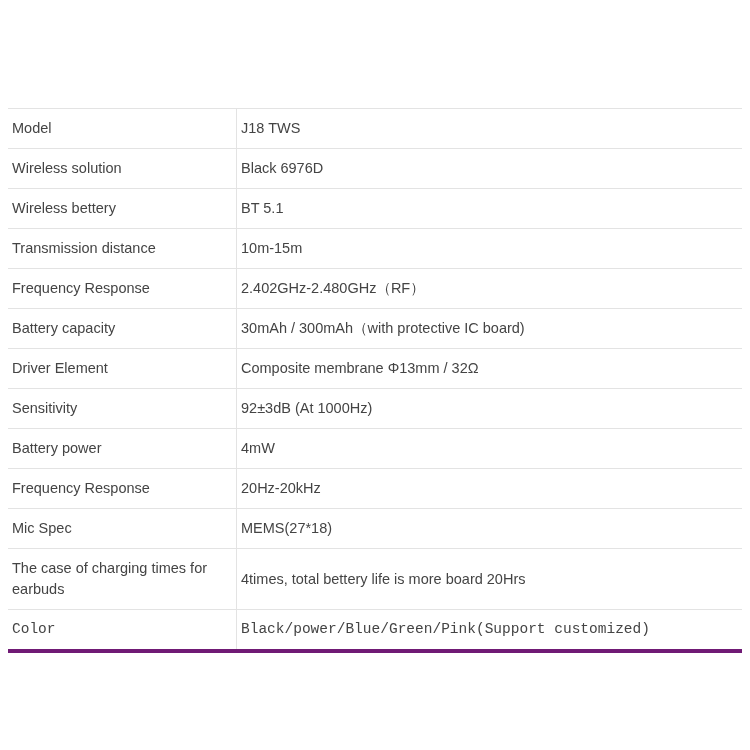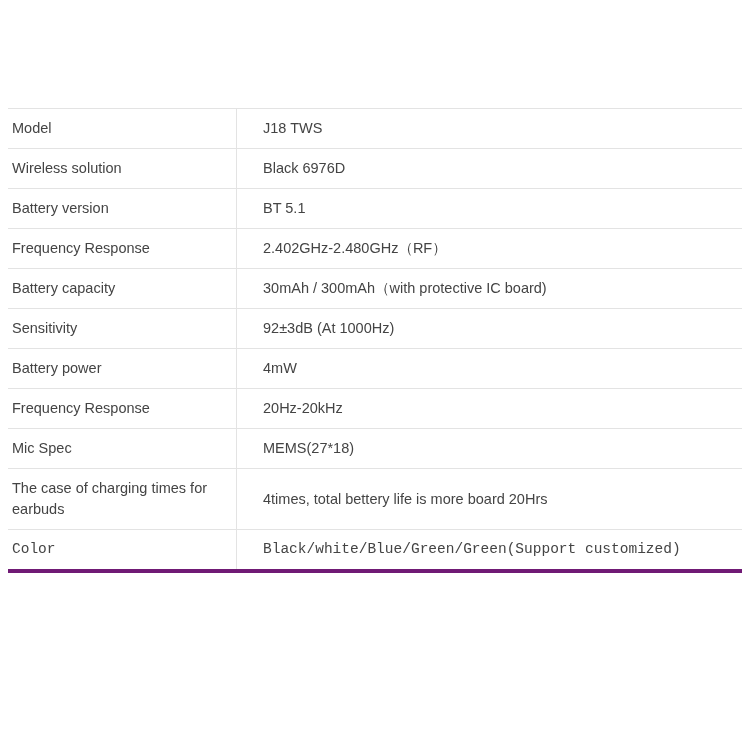--- a/index.html
+++ b/index.html
@@ -45,50 +45,58 @@
     line-height: 1.45;
     color: #444444;
     border: none;
   }
   table.spec-table td.label-cell {
     width: 216px;
     border-right: 1px solid #e3e3e3;
     padding-left: 4px;
   }
   table.spec-table td.value-cell {
-    padding-left: 26px;
+    padding-left: 4px;
     color: #444444;
   }
 </style>
 </head>
 <body>
 
 <div class="page">
   <div class="spec-table-wrap">
     <table class="spec-table">
       <tbody>
         <tr>
           <td class="label-cell">Model</td>
           <td class="value-cell">J18 TWS</td>
         </tr>
         <tr>
           <td class="label-cell">Wireless solution</td>
           <td class="value-cell">Black 6976D</td>
         </tr>
         <tr>
-          <td class="label-cell">Battery version</td>
+          <td class="label-cell">Wireless bettery</td>
           <td class="value-cell">BT 5.1</td>
+        </tr>
+        <tr>
+          <td class="label-cell">Transmission distance</td>
+          <td class="value-cell">10m-15m</td>
         </tr>
         <tr>
           <td class="label-cell">Frequency Response</td>
           <td class="value-cell">2.402GHz-2.480GHz（RF）</td>
         </tr>
         <tr>
           <td class="label-cell">Battery capacity</td>
           <td class="value-cell">30mAh / 300mAh（with protective IC board)</td>
+        </tr>
+        <tr>
+          <td class="label-cell">Driver Element</td>
+          <td class="value-cell">Composite membrane Φ13mm / 32Ω</td>
         </tr>
         <tr>
           <td class="label-cell">Sensitivity</td>
           <td class="value-cell">92±3dB (At 1000Hz)</td>
         </tr>
         <tr>
           <td class="label-cell">Battery power</td>
           <td class="value-cell">4mW</td>
         </tr>
         <tr>
@@ -98,18 +106,18 @@
         <tr>
           <td class="label-cell">Mic Spec</td>
           <td class="value-cell">MEMS(27*18)</td>
         </tr>
         <tr>
           <td class="label-cell">The case of charging times for earbuds</td>
           <td class="value-cell">4times, total bettery life is more board 20Hrs</td>
         </tr>
         <tr>
           <td class="label-cell">Color</td>
-          <td class="value-cell">Black/white/Blue/Green/Green(Support customized)</td>
+          <td class="value-cell">Black/power/Blue/Green/Pink(Support customized)</td>
         </tr>
       </tbody>
     </table>
   </div>
 </div>
 
 </body></html>

